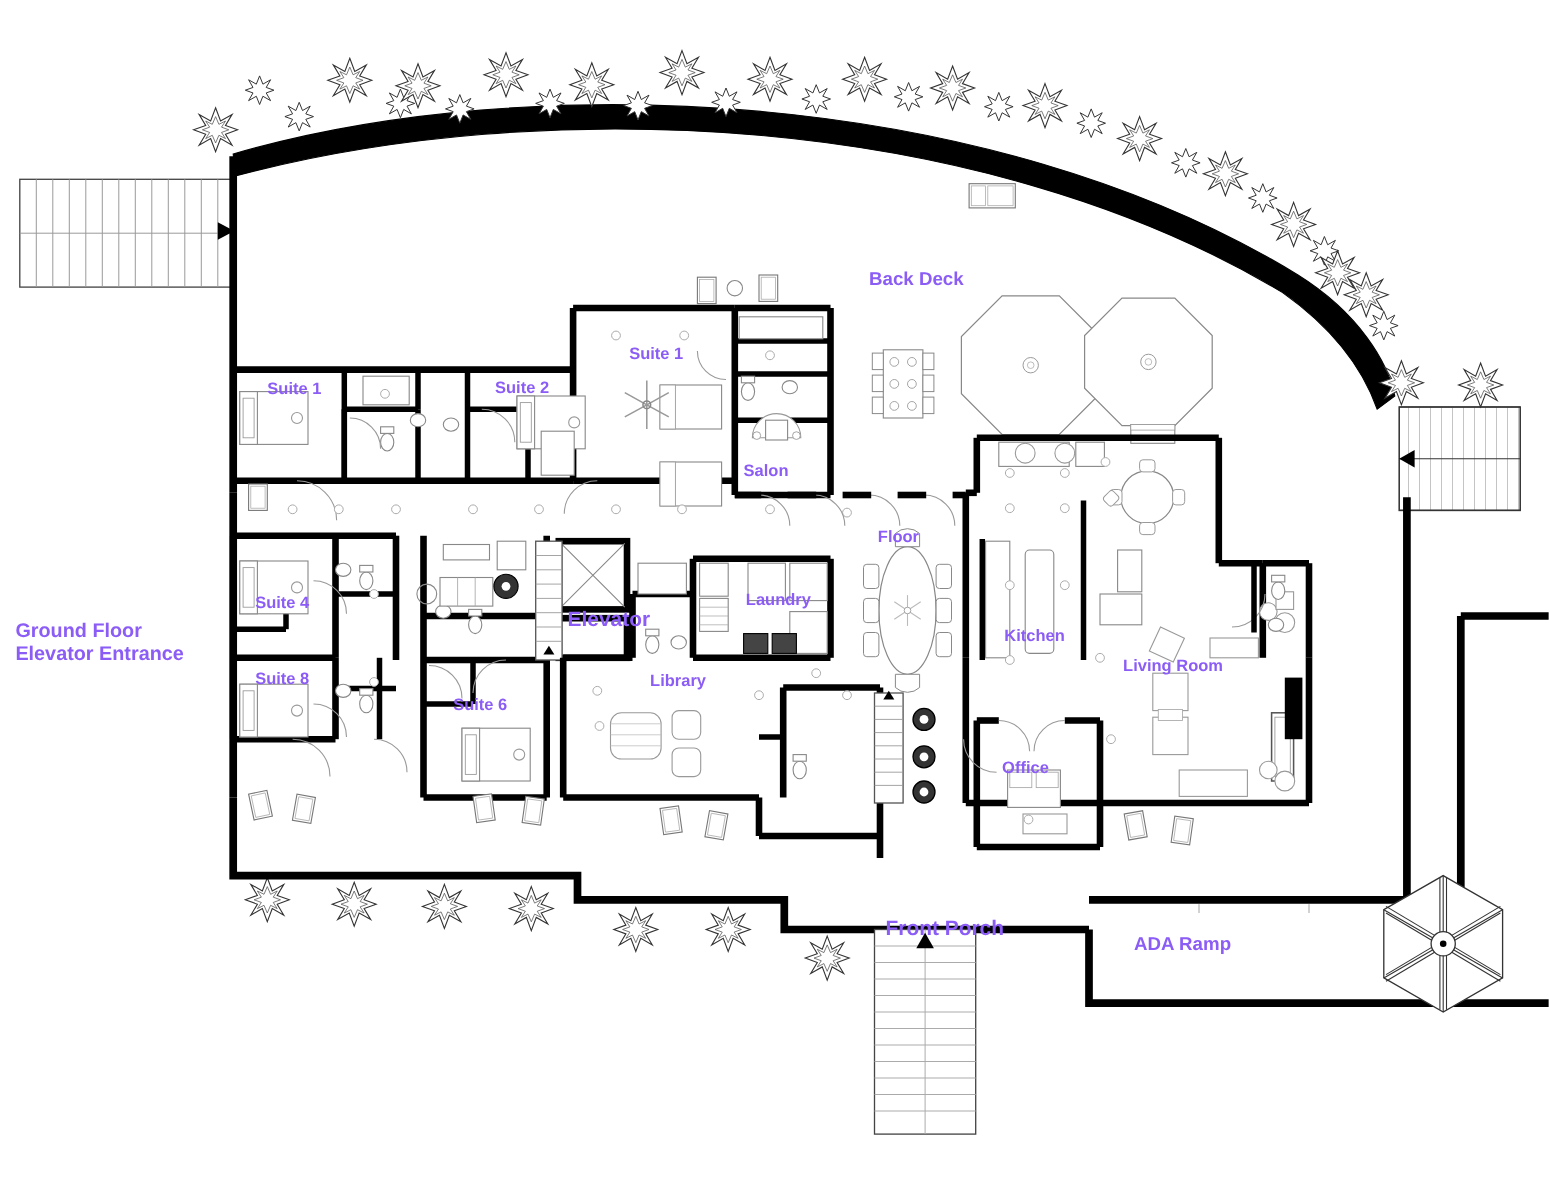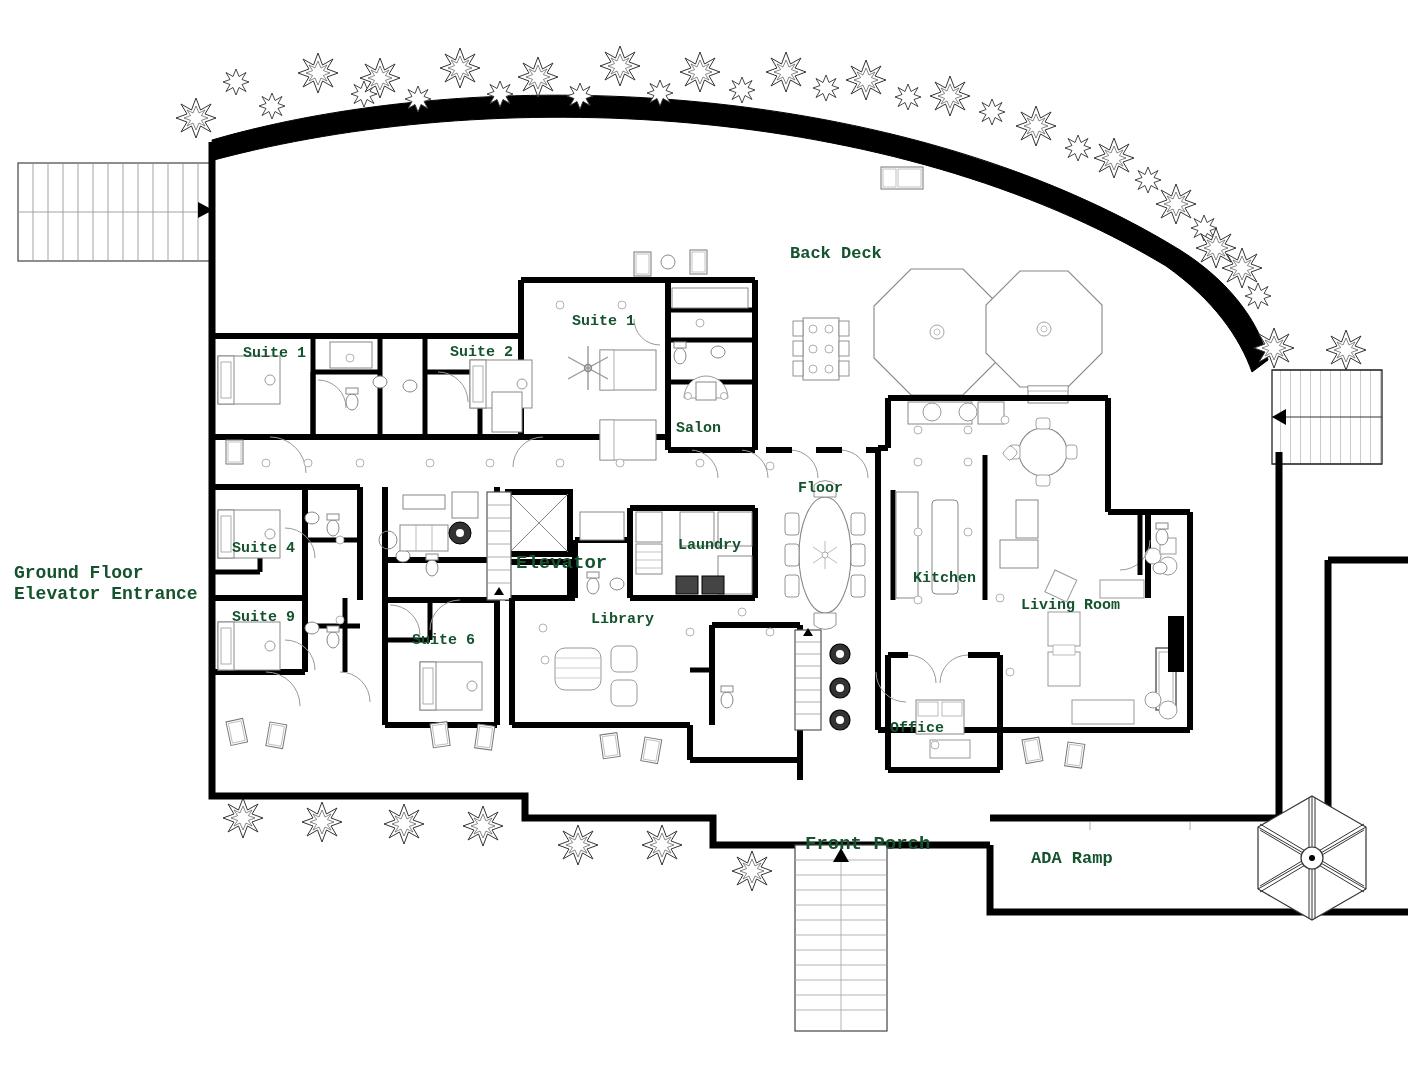--- a/index.html
+++ b/index.html
@@ -1,22 +1,22 @@
 <!DOCTYPE html>
 <html><head>
 <meta charset="utf-8">
 <title>Ground Floor Plan</title>
 <style>
   html,body{margin:0;padding:0;background:#ffffff;}
   body{width:1408px;height:1088px;overflow:hidden;
        font-family:"Liberation Sans", sans-serif;color:#000;}
   #plan{position:relative;width:1408px;height:1088px;background:#fff;}
   svg#floorplan{position:absolute;left:0;top:0;width:1408px;height:1088px;display:block;}
-  .lbl{position:absolute;font-family:Liberation Mono, monospace;
-       font-weight:bold;color:#14532d;white-space:nowrap;line-height:1.15;}
+  .lbl{position:absolute;font-family:Liberation Sans, sans-serif;
+       font-weight:bold;color:#8b5cf6;white-space:nowrap;line-height:1.15;}
   .lbl.big{font-size:17px;}
   .lbl.med{font-size:15px;}
   .lbl.sm{font-size:19px;margin-top:32px;}
   .lbl.corner{font-size:18px;}
 </style>
 </head>
 <body>
 
 <div id="plan">
 
@@ -689,20 +689,20 @@
   <div class="lbl med" style="left:572px;top:313px;">Suite 1</div>
   <div class="lbl med" style="left:450px;top:344px;">Suite 2</div>
   <div class="lbl med" style="left:243px;top:345px;">Suite 1</div>
   <div class="lbl med" style="left:676px;top:420px;">Salon</div>
   <div class="lbl med" style="left:232px;top:494px;margin-top:46px;">Suite 4</div>
   <div class="lbl sm" style="left:516px;top:521px;">Elevator</div>
   <div class="lbl med" style="left:798px;top:480px;">Floor</div>
   <div class="lbl med" style="left:678px;top:537px;">Laundry</div>
   <div class="lbl med" style="left:913px;top:570px;">Kitchen</div>
   <div class="lbl med" style="left:1021px;top:597px;">Living Room</div>
-  <div class="lbl med" style="left:232px;top:609px;">Suite 9</div>
+  <div class="lbl med" style="left:232px;top:609px;">Suite 8</div>
   <div class="lbl med" style="left:591px;top:611px;">Library</div>
   <div class="lbl med" style="left:412px;top:632px;text-align:center;">Suite 6</div>
-  <div class="lbl med" style="left:890px;top:690px;margin-top:30px;">Office</div>
+  <div class="lbl med" style="left:911px;top:690px;">Office</div>
   <div class="lbl sm" style="left:805px;top:802px;">Front Porch</div>
   <div class="lbl big" style="left:1031px;top:849px;">ADA Ramp</div>
 
 </div>
 
 </body></html>

